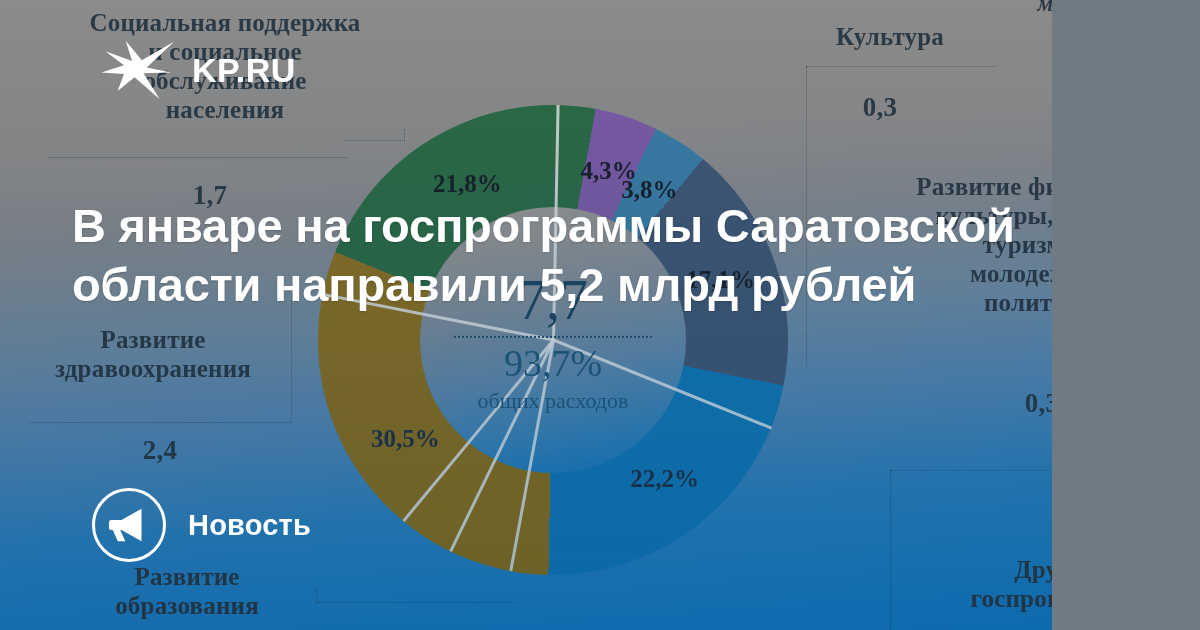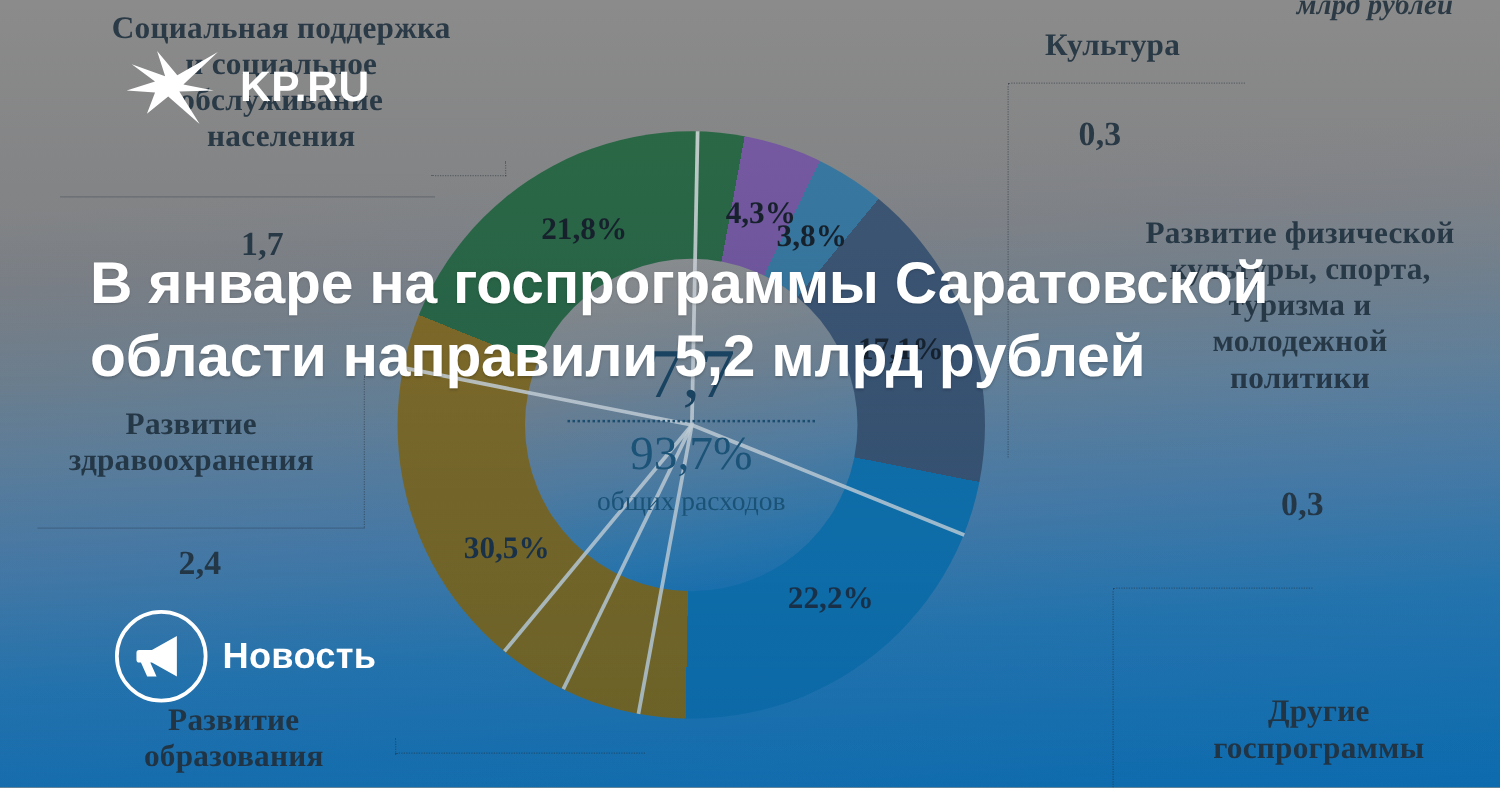--- a/index.html
+++ b/index.html
@@ -6,21 +6,21 @@
   * { box-sizing: border-box; margin: 0; padding: 0; }
   html, body {
     width: 1200px; height: 630px;
     overflow: hidden;
     font-family: "Liberation Sans", sans-serif;
     background: #6f7a82;
   }
 
   #card {
     position: relative;
-    width: 1200px; height: 630px;
+    width: 1052px; height: 630px;
     overflow: hidden;
   }
 
   
   #infographic {
     position: absolute; inset: 0;
     background: #8d8d8d;
   }
 
   
@@ -187,21 +187,21 @@
     font-weight: bold;
     line-height: 1.26;
     letter-spacing: -0.2px;
     text-shadow: 0 1px 2px rgba(0,0,0,.18);
   }
 
   
   #badge {
     position: absolute;
     left: 92px; bottom: 68px;
-    display: flex; align-items: center; gap: 12px;
+    display: flex; align-items: center; gap: 22px;
     z-index: 7;
   }
   #badge-circle {
     width: 74px; height: 74px;
     border-radius: 50%;
     border: 3px solid #ffffff;
     display: flex; align-items: center; justify-content: center;
   }
   #badge-icon { width: 40px; height: 40px; display: block; }
   #badge-text {

